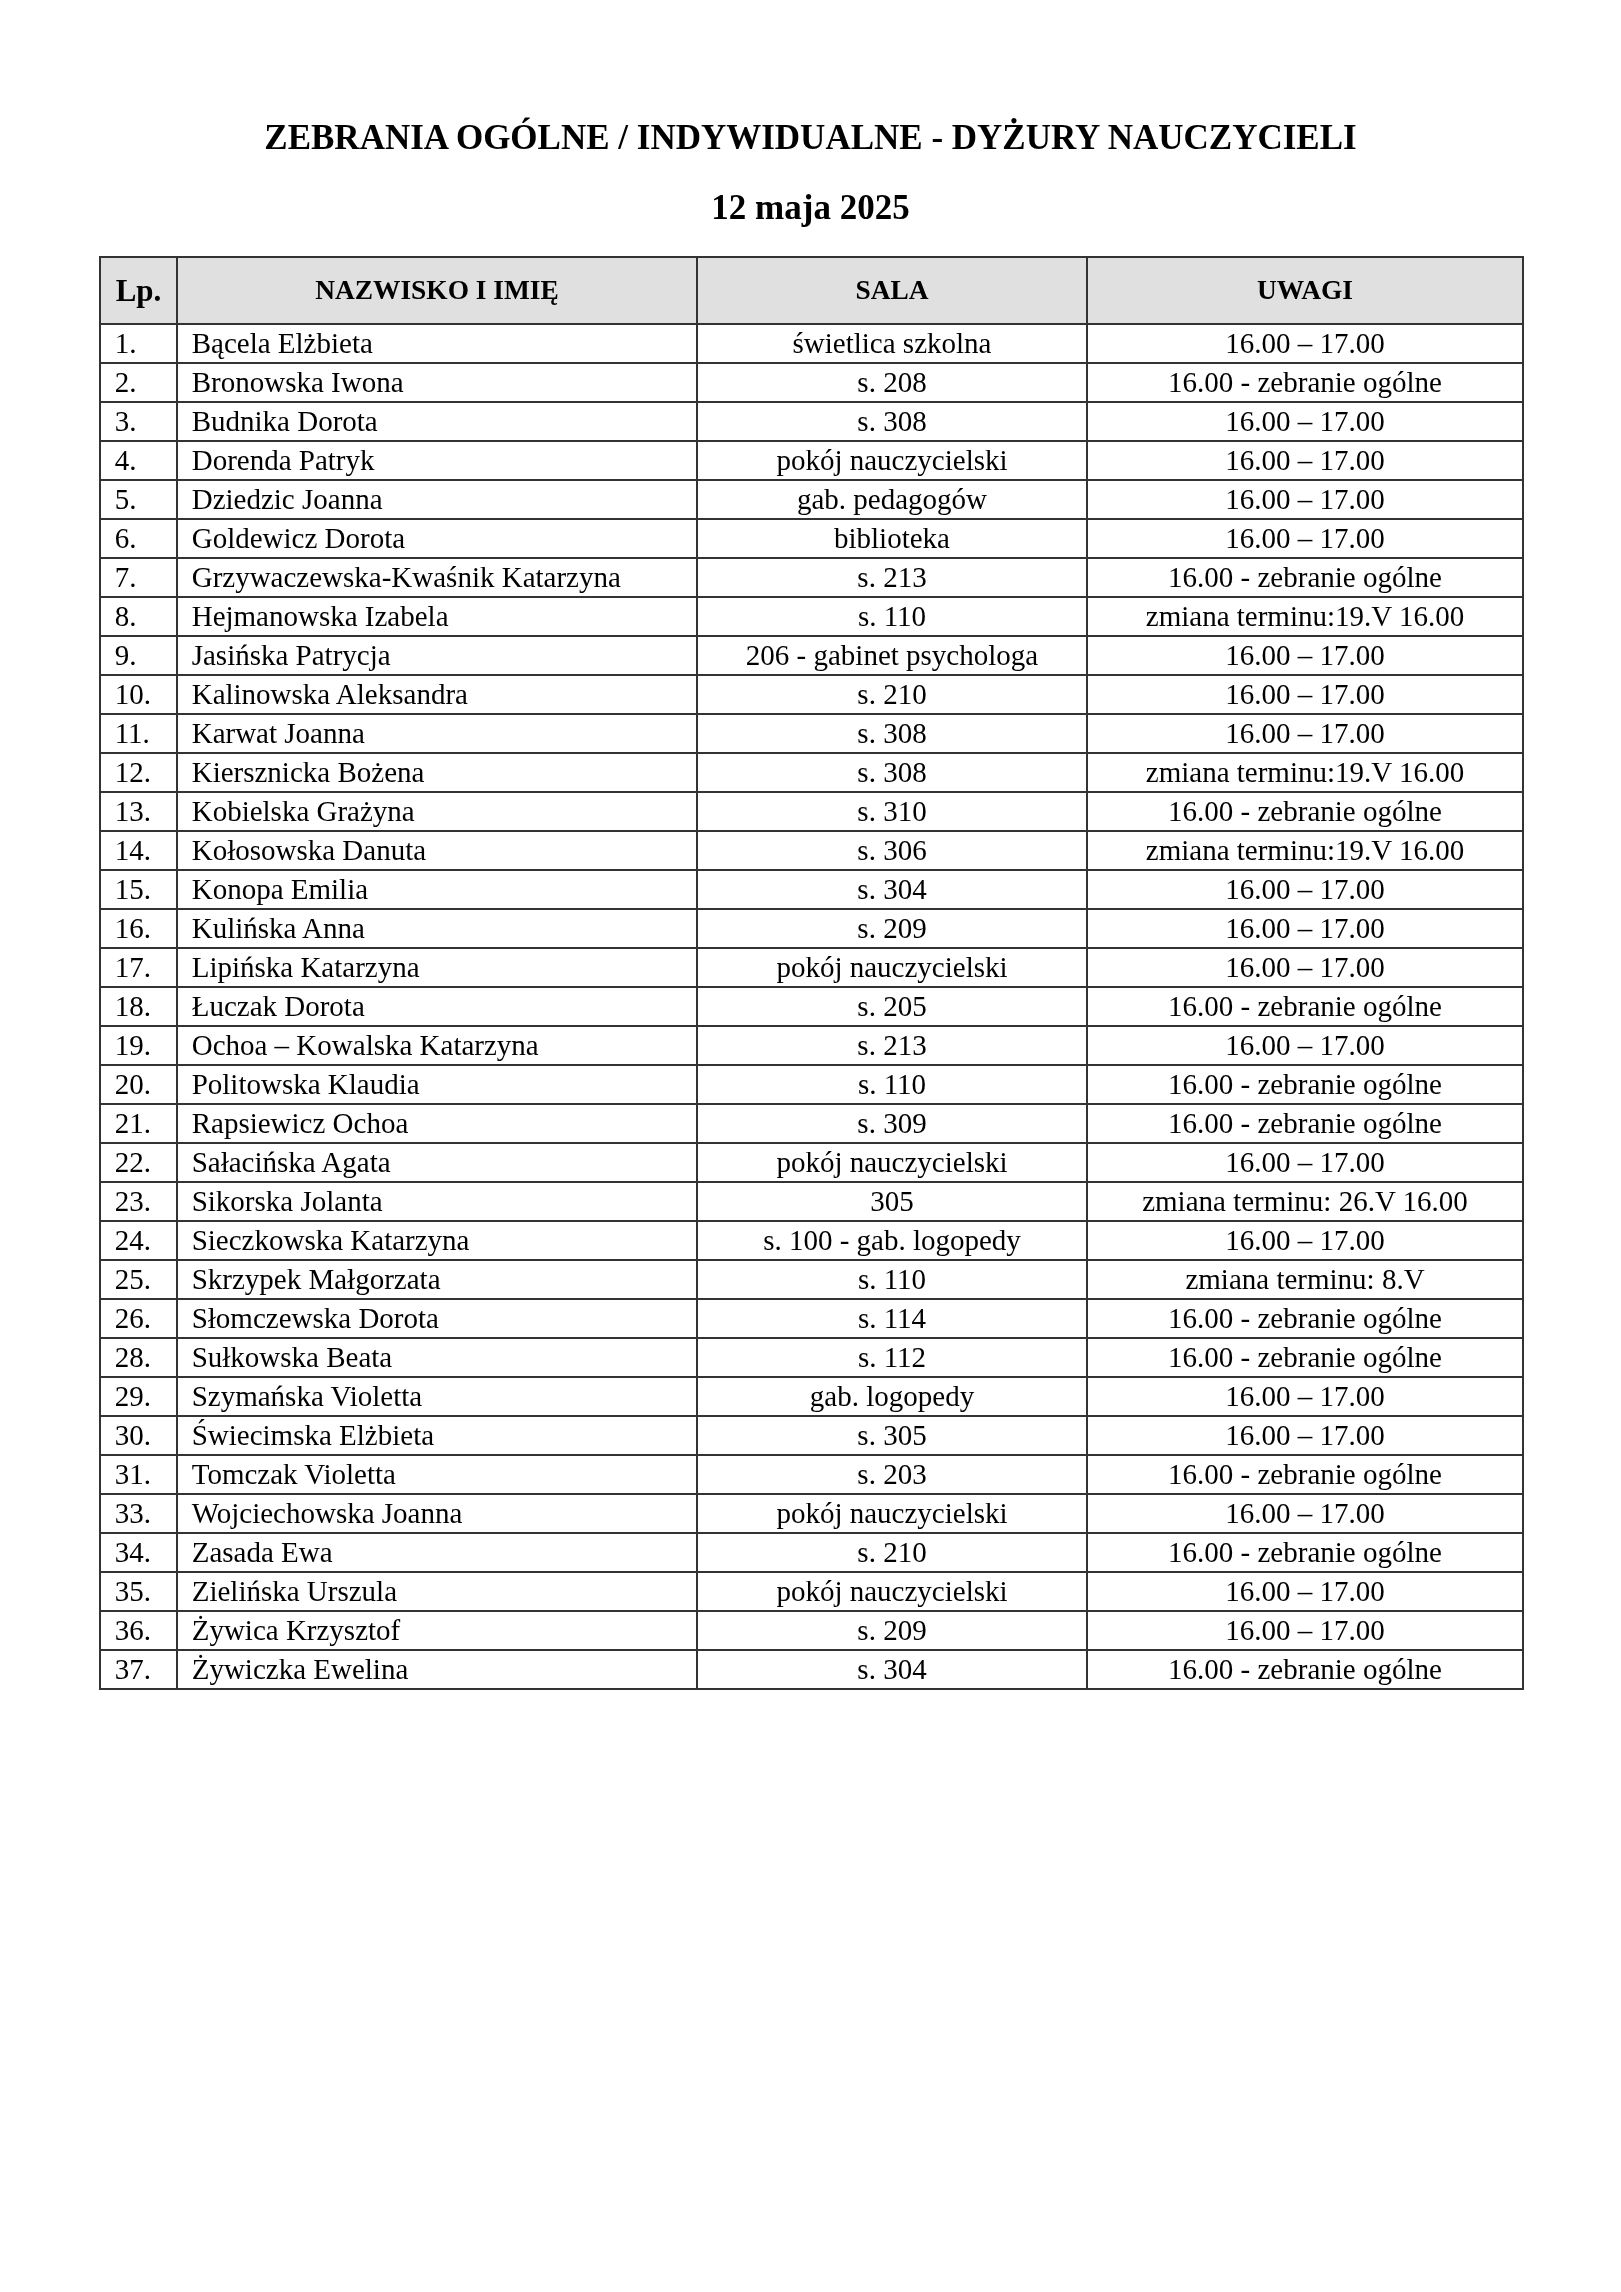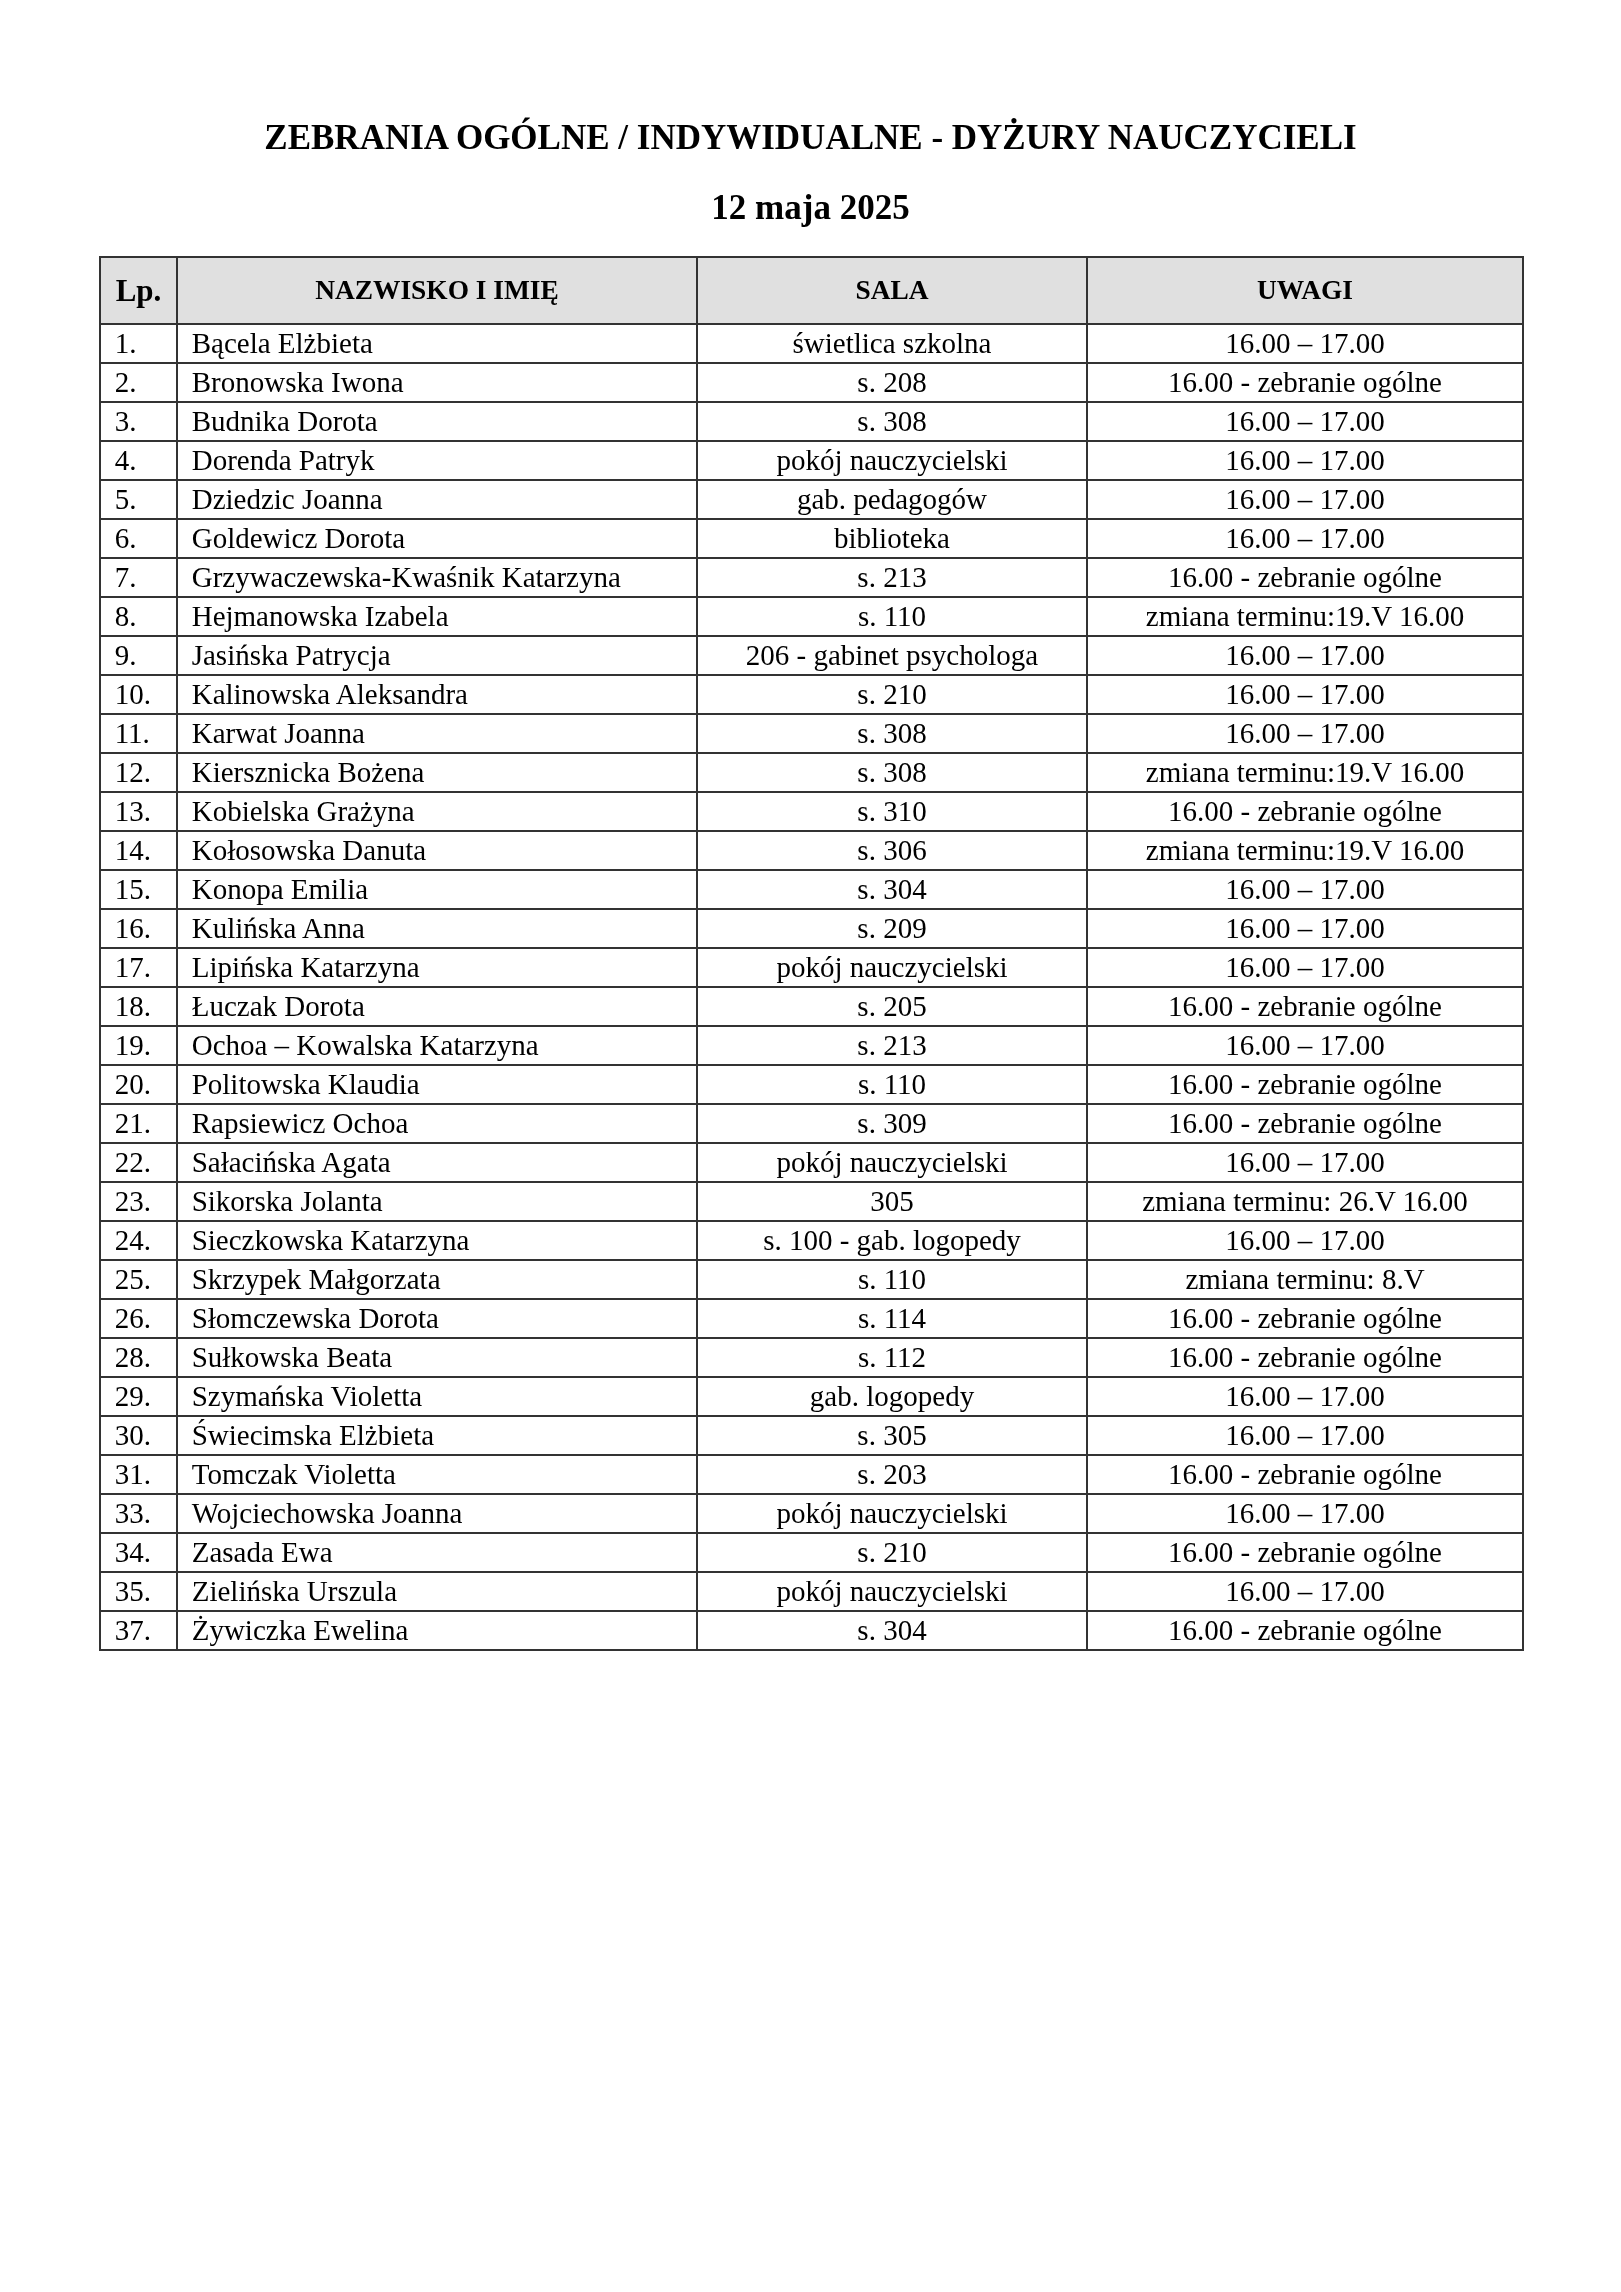--- a/index.html
+++ b/index.html
@@ -252,20 +252,26 @@
         <td class="sala">s. 210</td>
         <td class="uwagi">16.00 - zebranie ogólne</td>
       </tr>
       <tr>
         <td class="lp">35.</td>
         <td class="name">Zielińska Urszula</td>
         <td class="sala">pokój nauczycielski</td>
         <td class="uwagi">16.00 – 17.00</td>
       </tr>
       <tr>
+        <td class="lp">36.</td>
+        <td class="name">Żywica Krzysztof</td>
+        <td class="sala">s. 209</td>
+        <td class="uwagi">16.00 – 17.00</td>
+      </tr>
+      <tr>
         <td class="lp">37.</td>
         <td class="name">Żywiczka Ewelina</td>
         <td class="sala">s. 304</td>
         <td class="uwagi">16.00 - zebranie ogólne</td>
       </tr>
     </tbody>
 </table>
 
 
 </body></html>

